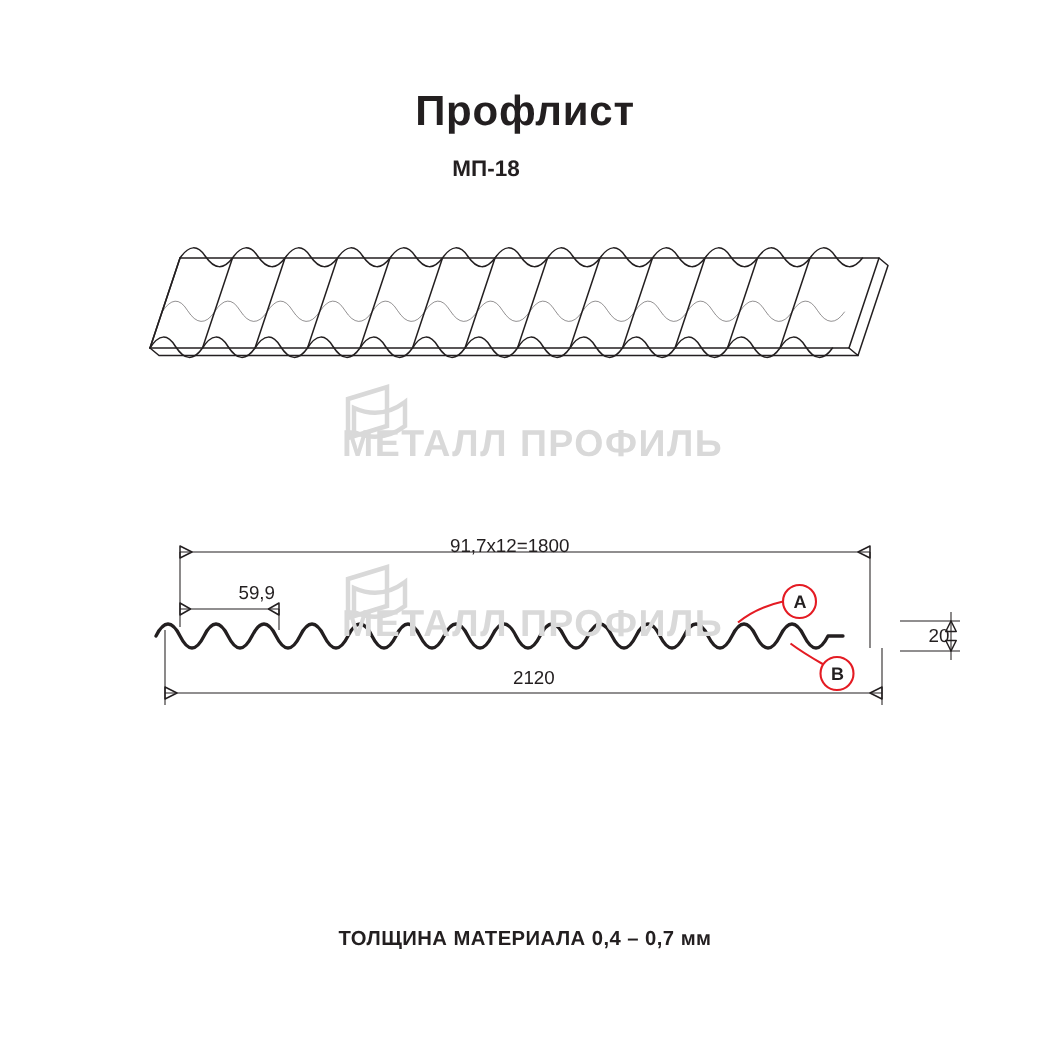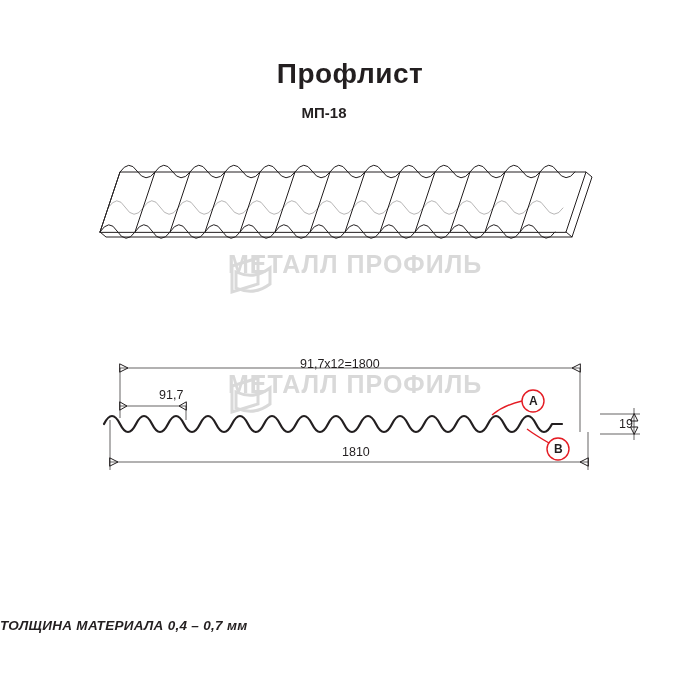--- a/index.html
+++ b/index.html
@@ -38,40 +38,41 @@
     text-align: center;
     font-size: 15px;
     font-weight: bold;
     color: #231f20;
   }
   .footer-note {
     position: absolute;
     top: 618px;
     left: 0;
     width: 700px;
+    text-align: center;
     font-size: 13.5px;
     font-weight: bold;
     letter-spacing: 0.3px;
     color: #231f20;
-    font-style: italic;
   }
   .art {
     position: absolute;
     top: 0;
     left: 0;
     width: 700px;
     height: 700px;
   }
   .wm {
     position: absolute;
     font-family: "Liberation Sans", sans-serif;
     font-weight: bold;
     color: #d9d9d9;
     white-space: nowrap;
     pointer-events: none;
+    margin-top: 32px;
   }
   .wm1 {
     top: 250px;
     left: 228px;
     font-size: 25px;
     letter-spacing: 1px;
   }
   .wm2 {
     top: 370px;
     left: 228px;
@@ -204,22 +205,22 @@
     <g>
       <circle class="ln-acc" cx="558" cy="449" r="11"></circle>
       <path class="ln-acc" d="M549 443 q -14 -8 -22 -14"></path>
     </g>
   </svg>
 
   <div class="wm wm1">МЕТАЛЛ ПРОФИЛЬ</div>
   <div class="wm wm2">МЕТАЛЛ ПРОФИЛЬ</div>
 
   <div class="dim-text" style="top:357px; left:300px;">91,7х12=1800</div>
-  <div class="dim-text" style="top:388px; left:159px;">91,7</div>
-  <div class="dim-text" style="top:445px; left:342px;">1810</div>
-  <div class="dim-text" style="top:417px; left:619px;">19</div>
+  <div class="dim-text" style="top:388px; left:159px;">59,9</div>
+  <div class="dim-text" style="top:445px; left:342px;">2120</div>
+  <div class="dim-text" style="top:417px; left:619px;">20</div>
 
   <div class="callout-label" style="top:394px; left:529px;">A</div>
   <div class="callout-label" style="top:442px; left:554px;">B</div>
 
   <div class="footer-note">ТОЛЩИНА МАТЕРИАЛА 0,4 – 0,7 мм</div>
 
 </div>
 
 </body></html>

